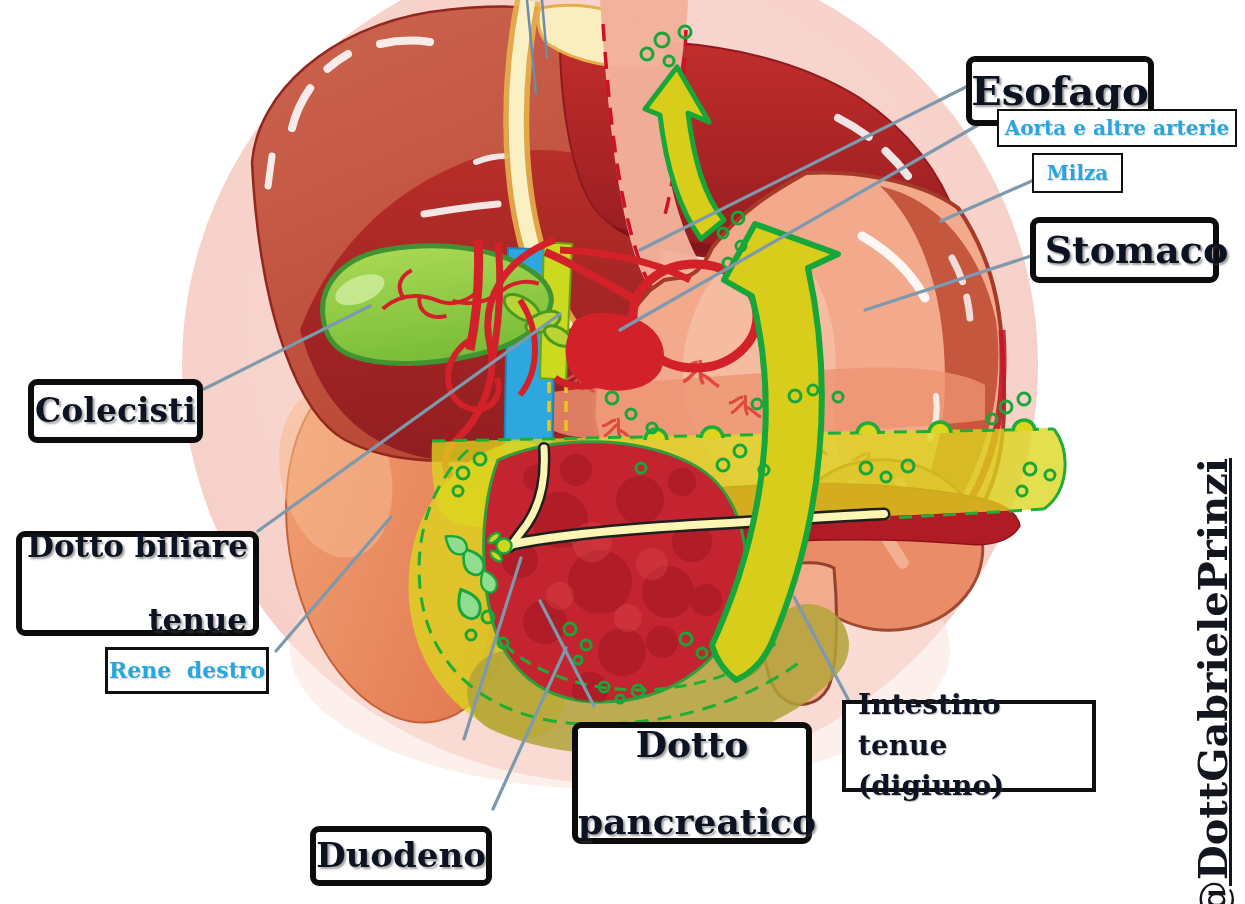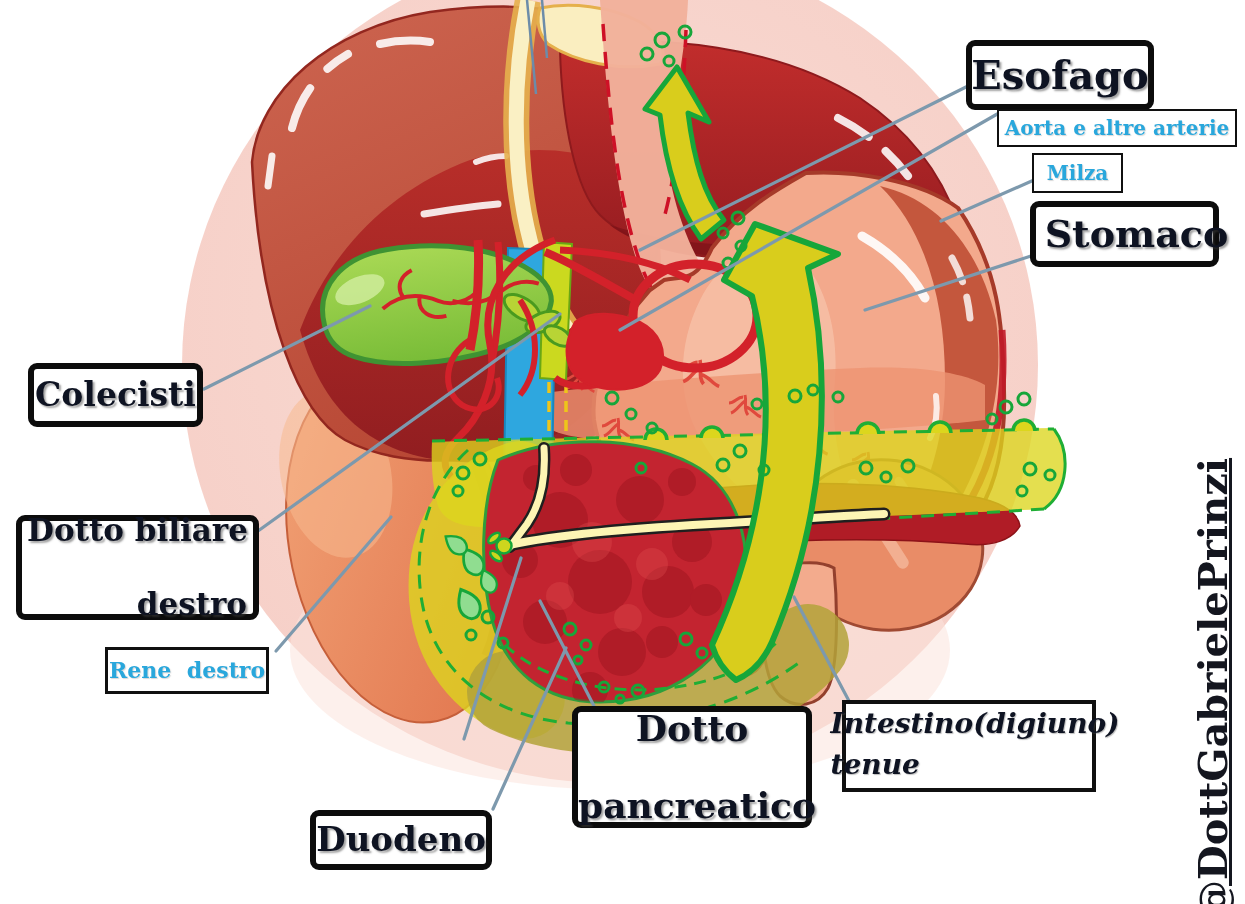--- a/index.html
+++ b/index.html
@@ -3,29 +3,29 @@
 <meta charset="utf-8">
 <style>
   html,body{margin:0;padding:0;}
   body{width:1245px;height:904px;position:relative;background:#ffffff;overflow:hidden;
        font-family:"DejaVu Serif","Liberation Serif",serif;}
   #stage{position:absolute;left:0;top:0;width:1245px;height:904px;}
   svg{position:absolute;left:0;top:0;}
   .lbl{position:absolute;box-sizing:border-box;background:#ffffff;display:flex;
        align-items:center;justify-content:center;font-weight:bold;color:#0e1322;
        line-height:1.15;z-index:5;}
-  .thick{border:6px solid #0c0c0c;border-radius:9px;text-shadow:2px 2px 2px rgba(70,70,70,.5);}
+  .thick{border:6px solid #0c0c0c;border-radius:9px;text-shadow:2px 2px 2px rgba(70,70,70,.5);margin-top:16px;}
   .thin{border:3px solid #101010;text-shadow:1px 1px 1px rgba(90,90,90,.4);}
   .thinner{border:2.5px solid #101010;}
   .cyan{color:#29a7dc;text-shadow:1px 1px 1px rgba(120,120,120,.3);}
   .two{flex-direction:column;justify-content:center;gap:30px;}
   .two span{display:block;width:100%;text-align:center;}
   #lbl-biliare span.l2{text-align:right;padding-right:12px;}
-  #lbl-intestino{align-items:flex-start;justify-content:center;
-       padding-left:12px;line-height:1.45;font-style:italic;}
+  #lbl-intestino{align-items:flex-start;flex-direction:column;justify-content:center;
+       padding-left:12px;line-height:1.45;}
   #lbl-intestino span{text-align:left;width:100%;}
   #watermark{position:absolute;left:992px;top:659px;width:440px;height:60px;
        display:flex;align-items:center;justify-content:center;
        transform:rotate(-90deg);font-weight:bold;font-size:40px;color:#14161f;
        text-decoration:underline;text-decoration-thickness:3px;z-index:5;}
 </style>
 </head>
 <body>
 
 <div id="stage">
@@ -316,21 +316,21 @@
 <div class="lbl thick" id="lbl-stomaco" style="left:1030px;top:201px;width:189px;height:66px;font-size:38px;padding-left:24px;">
   <span>Stomaco</span>
 </div>
 
 <div class="lbl thick" id="lbl-colecisti" style="left:28px;top:363px;width:175px;height:64px;font-size:33px;">
   <span>Colecisti</span>
 </div>
 
 <div class="lbl thick two" id="lbl-biliare" style="left:16px;top:515px;width:243px;height:105px;font-size:31px;line-height:1.4;">
   <span class="l1">Dotto biliare</span>
-  <span class="l2">destro</span>
+  <span class="l2">tenue</span>
 </div>
 
 <div class="lbl thin cyan" id="lbl-rene" style="left:105px;top:647px;width:164px;height:47px;font-size:22px;word-spacing:8px;">
   <span>Rene destro</span>
 </div>
 
 
 <div class="lbl thick" id="lbl-duodeno" style="left:310px;top:810px;width:182px;height:60px;font-size:34px;">
   <span>Duodeno</span>
 </div>

